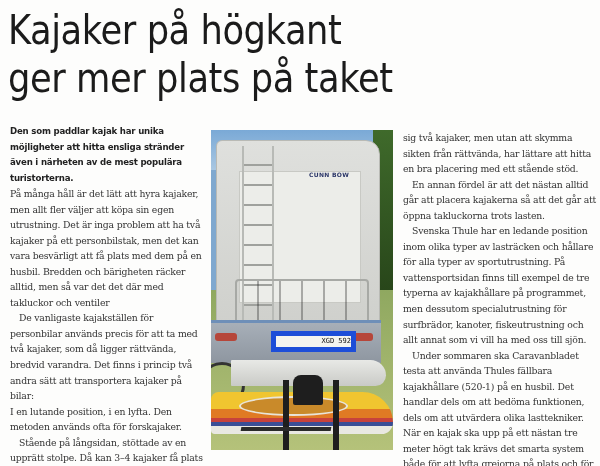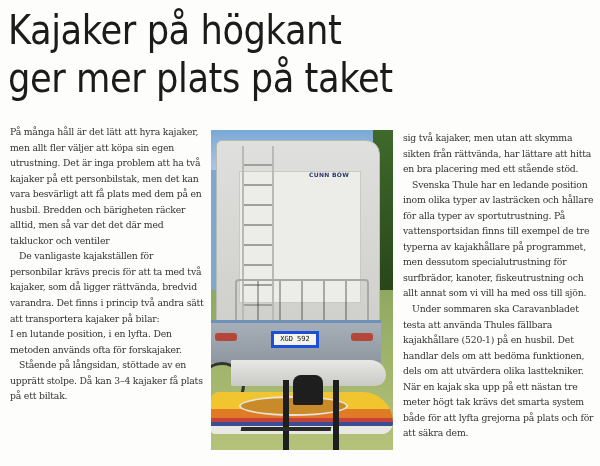--- a/index.html
+++ b/index.html
@@ -89,23 +89,23 @@
       background: linear-gradient(#a7afb8, #8e96a0);
       border-top: 3px solid #6e8fb8;
     }
     .light-l, .light-r {
       position: absolute; top: 203px; width: 22px; height: 8px;
       background: #b6463a; border-radius: 3px;
     }
     .light-l { left: 4px; } .light-r { left: 140px; }
     .plate {
       position: absolute; left: 60px; top: 201px; width: 42px; height: 11px;
-      background: #f4f4ef; border: 3px solid #1d4ed8;
+      background: #f4f4ef; border: 5px solid #1d4ed8;
       font-family: "DejaVu Sans Mono", monospace; font-size: 7px;
-      line-height: 11px; text-align: center; color: #111;
+      line-height: 11px; text-align: right; color: #111; padding-left: 33px;
     }
     .kayak-white {
       position: absolute; left: 20px; top: 230px; width: 155px; height: 26px;
       background: linear-gradient(#e8e9e6, #c9cac6);
       border-radius: 4px 60px 40px 4px;
     }
     .wheel {
       position: absolute; left: -12px; top: 232px; width: 40px; height: 40px;
       border: 3px solid #333; border-radius: 50%;
     }
@@ -131,22 +131,23 @@
   </style>
 </head>
 <body>
 
 <h1 class="headline">
   <span>Kajaker på högkant</span>
   <span>ger mer plats på taket</span>
 </h1>
 
 <div class="col col-left">
+  <p class="lead">Den som paddlar kajak har unika möjligheter att hitta ensliga stränder även i närheten av de mest populära turistorterna.</p>
   <p>På många håll är det lätt att hyra kajaker, men allt fler väljer att köpa sin egen utrustning. Det är inga problem att ha två kajaker på ett personbilstak, men det kan vara besvärligt att få plats med dem på en husbil. Bredden och bärigheten räcker alltid, men så var det det där med takluckor och ventiler</p>
-  <p class="indent">De vanligaste kajakställen för personbilar krävs precis för att ta med två kajaker, som då ligger rättvända, bredvid varandra. Det finns i princip två andra sätt att transportera kajaker på bilar:</p>
+  <p class="indent">De vanligaste kajakställen för personbilar används precis för att ta med två kajaker, som då ligger rättvända, bredvid varandra. Det finns i princip två andra sätt att transportera kajaker på bilar:</p>
   <p>I en lutande position, i en lyfta. Den metoden används ofta för forskajaker.</p>
   <p class="indent">Stående på långsidan, stöttade av en upprätt stolpe. Då kan 3–4 kajaker få plats på ett biltak.</p>
 
 </div>
 
 <div class="photo">
   <div class="sky"></div>
   <div class="trees"></div>
   <div class="grass"></div>
   <div class="van-body">
@@ -164,16 +165,17 @@
   <div class="kayak-yellow"></div>
   <div class="cockpit"></div>
   <div class="seat"></div>
   <div class="strap s1"></div>
   <div class="strap s2"></div>
   <div class="kayak-label"></div>
 </div>
 
 <div class="col col-right">
   <p>sig två kajaker, men utan att skymma sikten från rättvända, har lättare att hitta en bra placering med ett stående stöd.</p>
+  <p class="indent">En annan fördel är att det nästan alltid går att placera kajakerna så att det går att öppna takluckorna trots lasten.</p>
   <p class="indent">Svenska Thule har en ledande position inom olika typer av lasträcken och hållare för alla typer av sportutrustning. På vattensportsidan finns till exempel de tre typerna av kajakhållare på programmet, men dessutom specialutrustning för surfbrädor, kanoter, fiskeutrustning och allt annat som vi vill ha med oss till sjön.</p>
   <p class="indent">Under sommaren ska Caravanbladet testa att använda Thules fällbara kajakhållare (520-1) på en husbil. Det handlar dels om att bedöma funktionen, dels om att utvärdera olika lasttekniker. När en kajak ska upp på ett nästan tre meter högt tak krävs det smarta system både för att lyfta grejorna på plats och för att säkra dem.</p>
 
 </div>
 
 </body></html>

